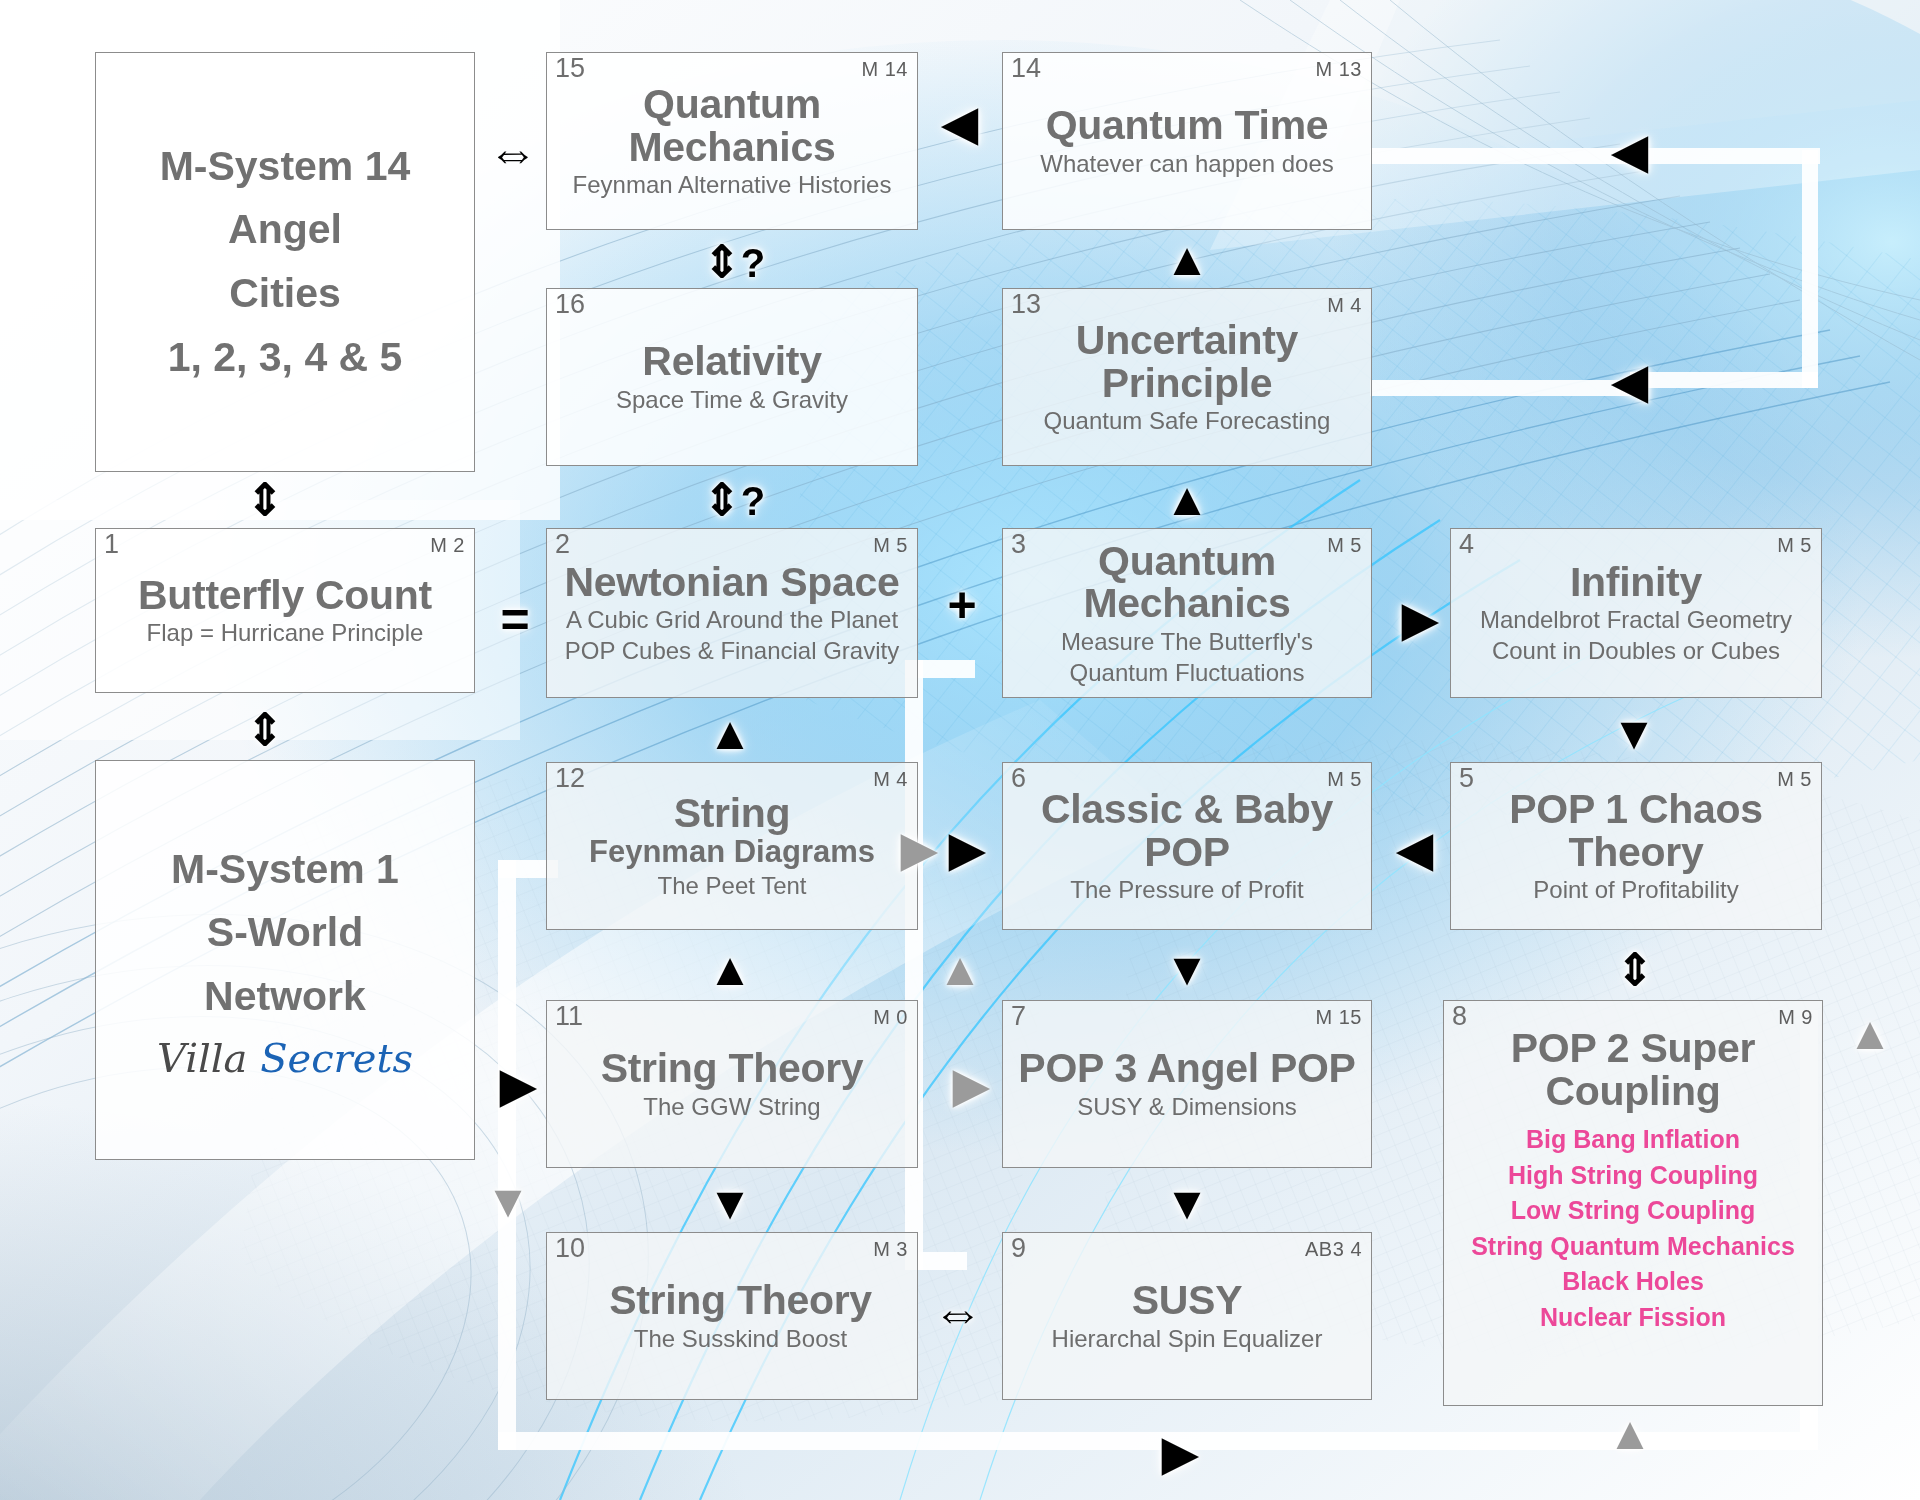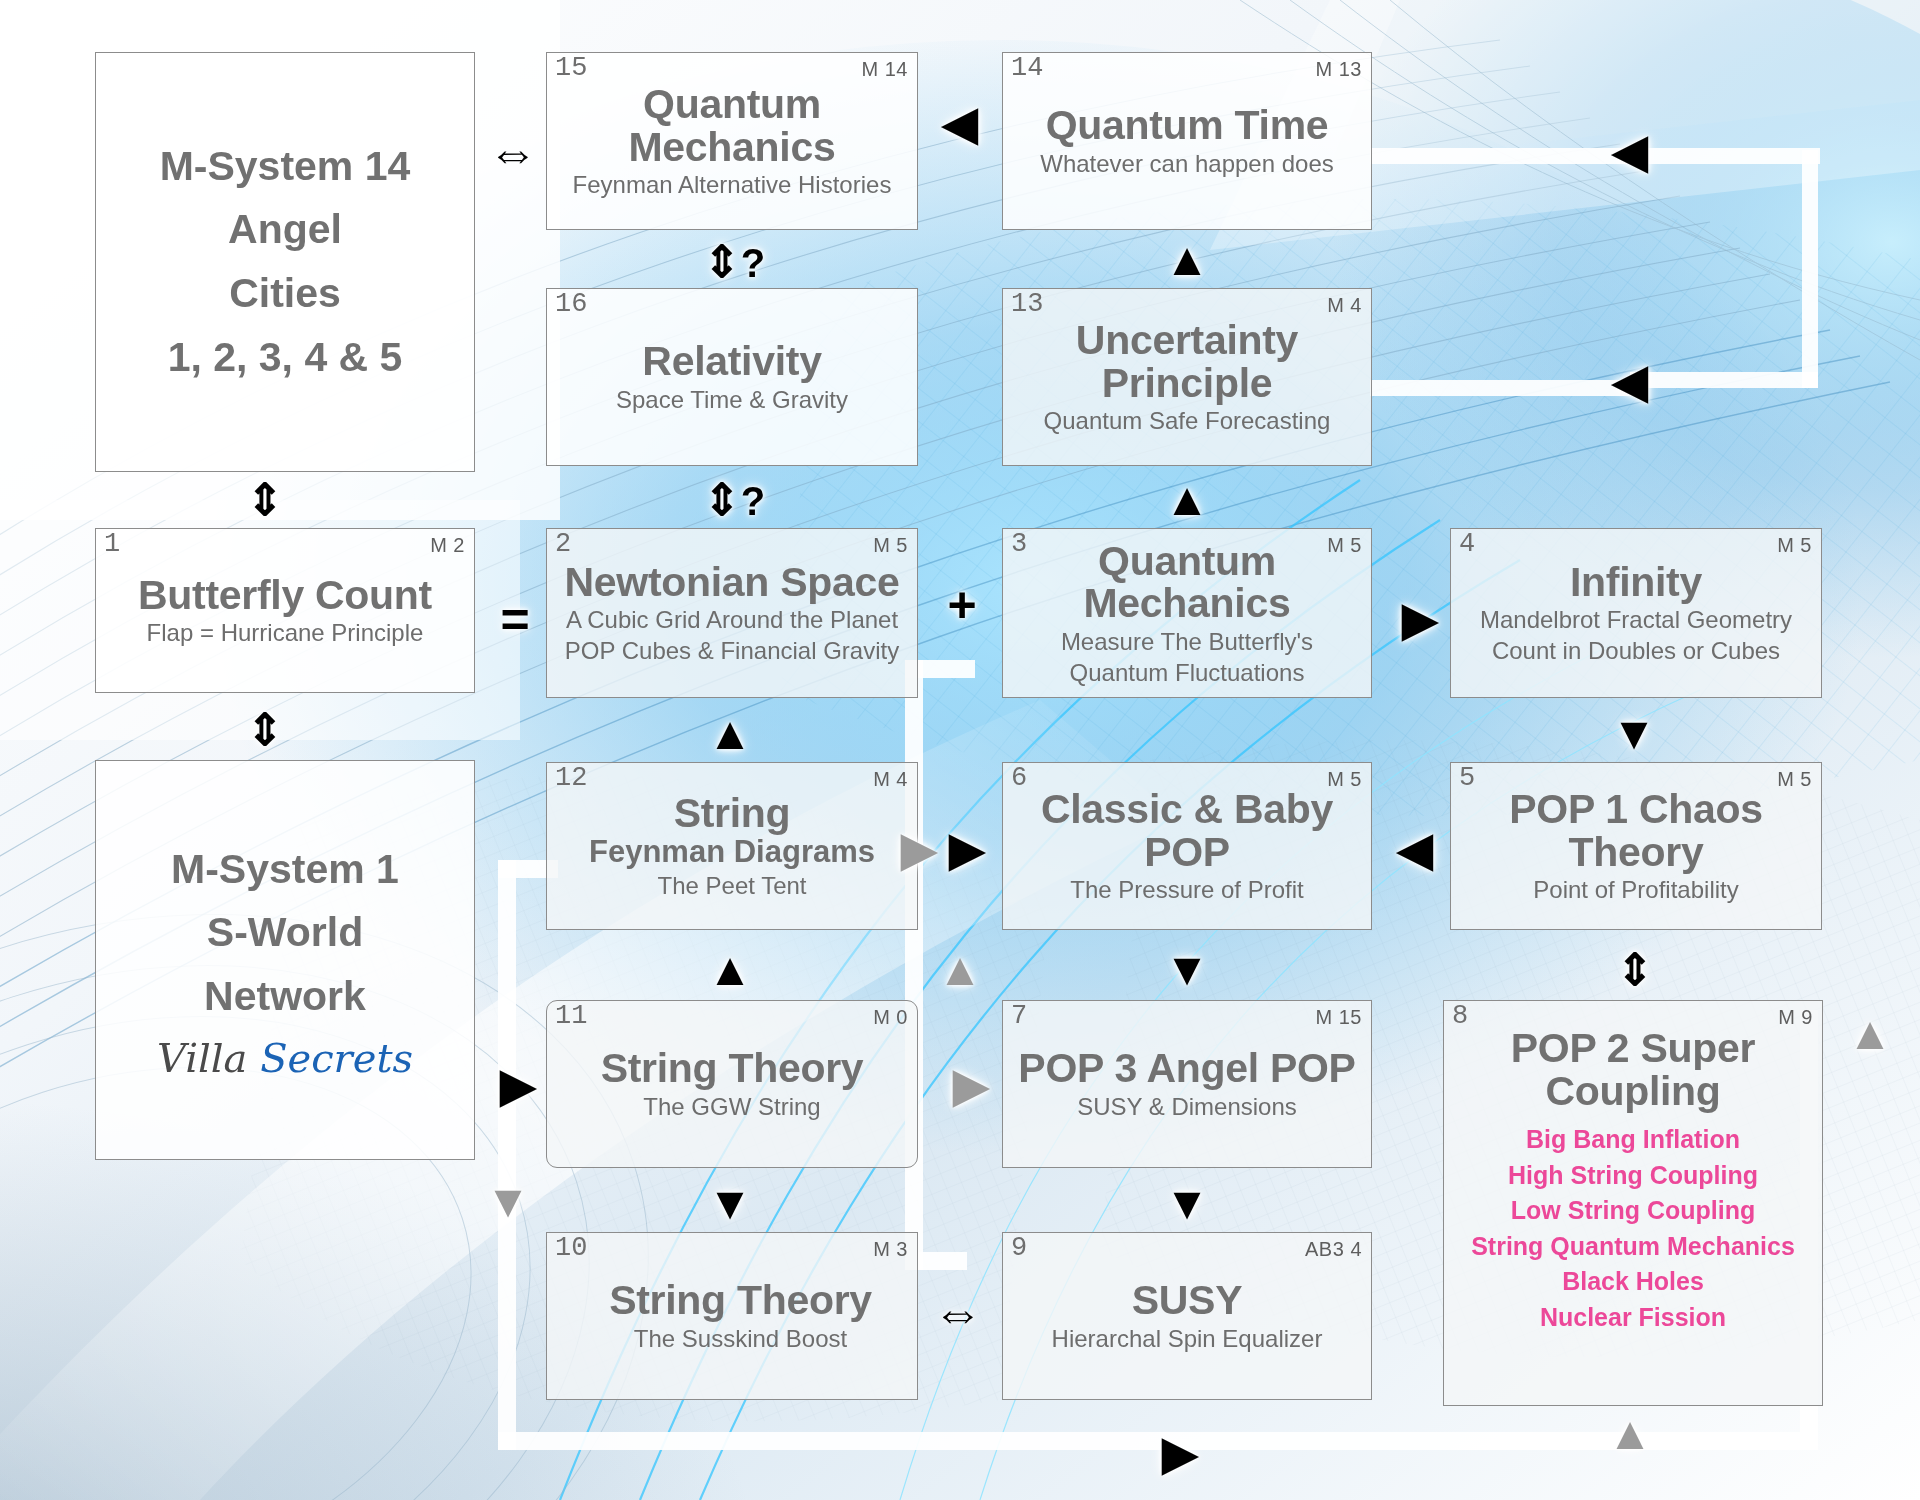--- a/index.html
+++ b/index.html
@@ -27,21 +27,20 @@
     justify-content: center;
     text-align: center;
     color: #6e6e6e;
     padding: 4px 6px;
   }
   .node.plain { background: rgba(255,255,255,0.86); }
   .node .idx {
     position: absolute; top: 2px; left: 8px;
     font-size: 27px; font-weight: 400; color: #6e6e6e;
     line-height: 1;
-    font-family: Liberation Mono, monospace;
   }
   .node .mcode {
     position: absolute; top: 6px; right: 9px;
     font-size: 20px; font-weight: 400; color: #5e5e5e;
     line-height: 1; letter-spacing: 0.5px;
   }
   .node .title {
     font-size: 41px; font-weight: bold; color: #717171;
     line-height: 1.04; letter-spacing: -0.3px;
   }
@@ -298,21 +297,21 @@
     <div class="sub">The Pressure of Profit</div>
   </div>
 
   <div class="node" style="left:1450px;top:762px;width:372px;height:168px;">
     <span class="idx">5</span>
     <span class="mcode">M 5</span>
     <div class="title">POP 1 Chaos Theory</div>
     <div class="sub">Point of Profitability</div>
   </div>
 
-  <div class="node" style="left:546px;top:1000px;width:372px;height:168px;border-radius:11px;">
+  <div class="node" style="left:546px;top:1000px;width:372px;height:168px;">
     <span class="idx">11</span>
     <span class="mcode">M 0</span>
     <div class="title">String Theory</div>
     <div class="sub">The GGW String</div>
   </div>
 
   <div class="node" style="left:1002px;top:1000px;width:370px;height:168px;">
     <span class="idx">7</span>
     <span class="mcode">M 15</span>
     <div class="title">POP 3 Angel POP</div>

